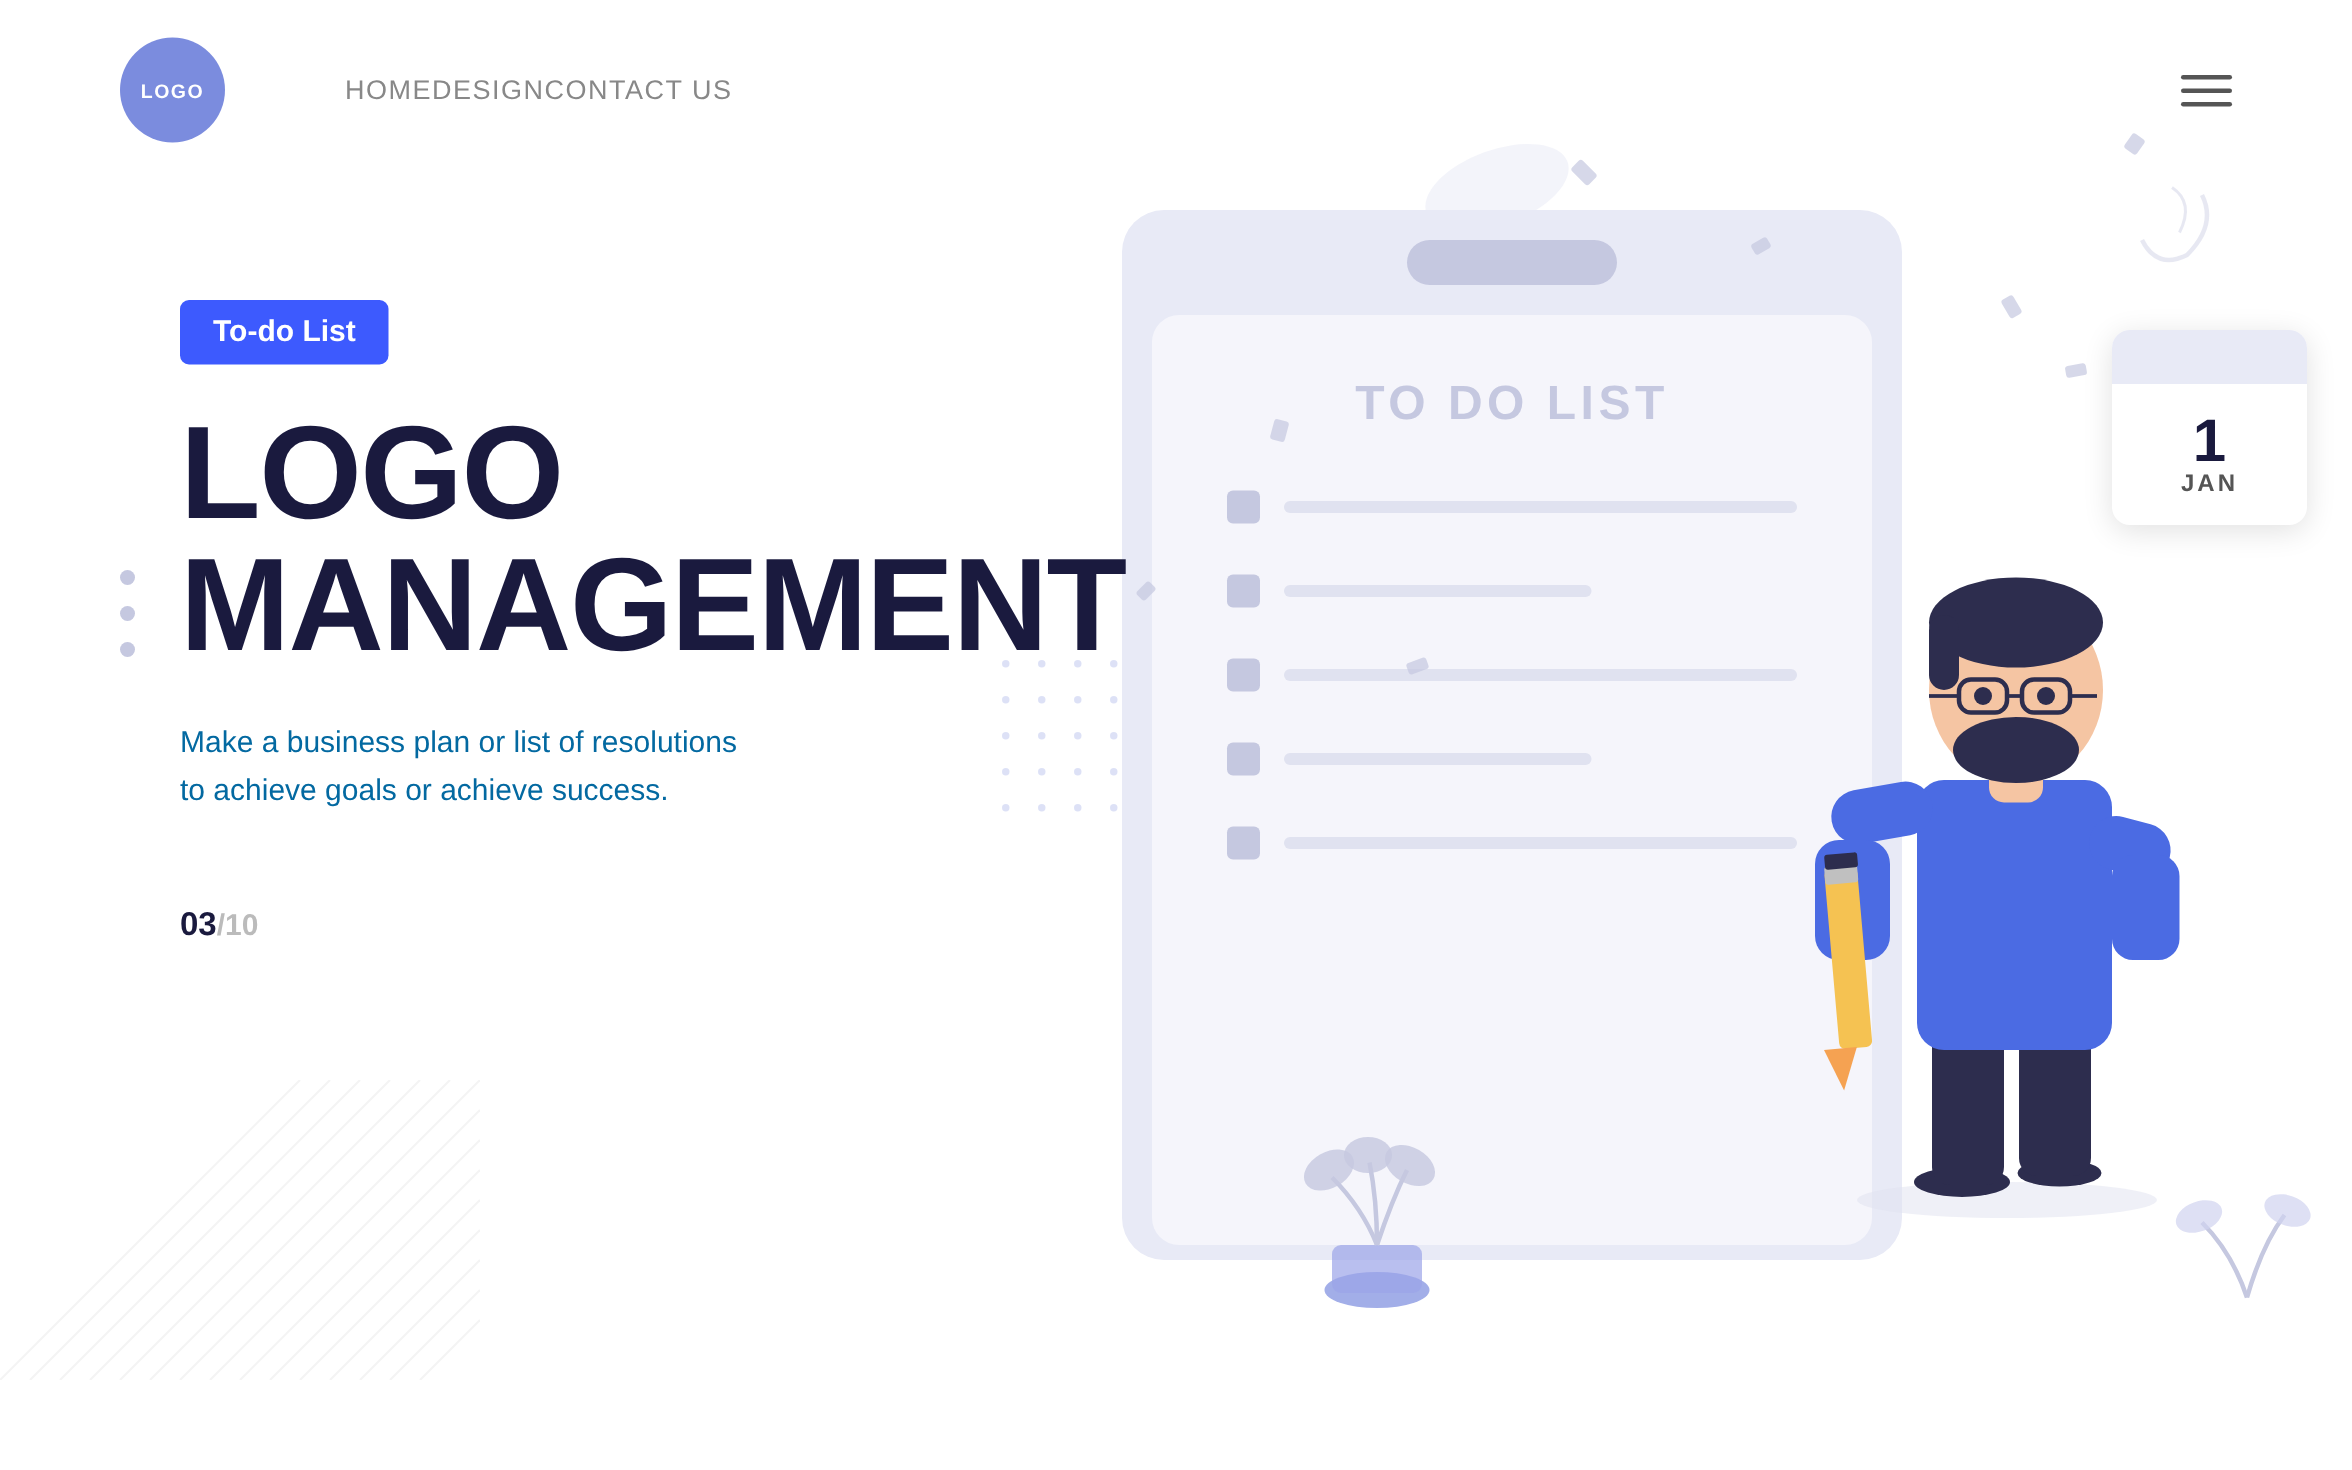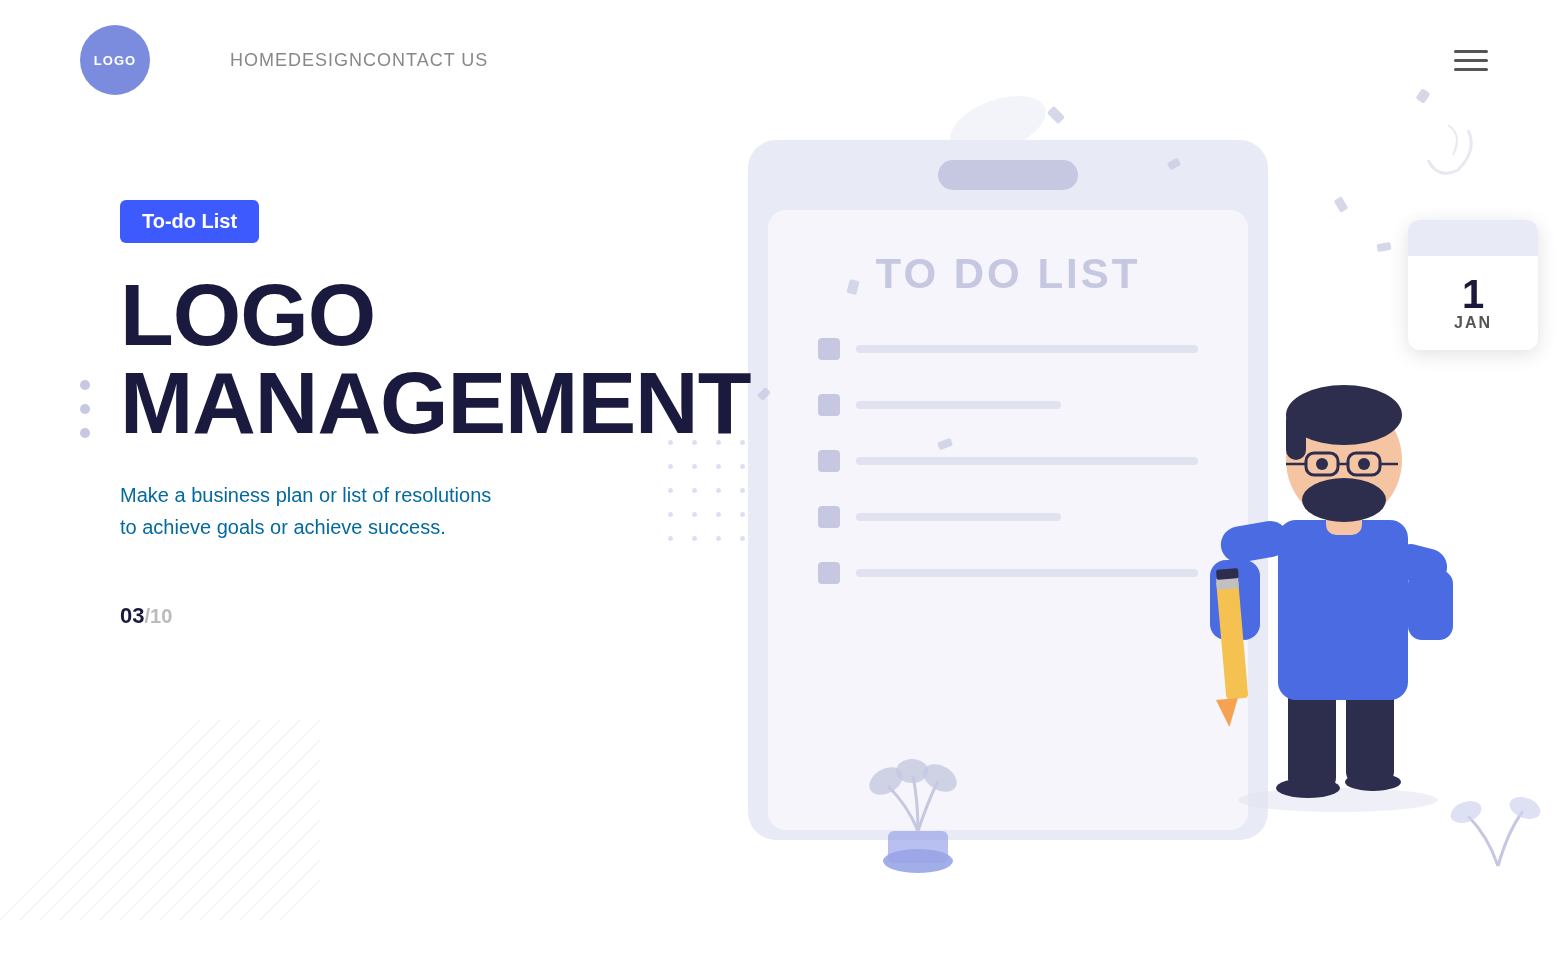--- a/index.html
+++ b/index.html
@@ -155,21 +155,21 @@
       margin: 0 auto 20px;
     }
     .clipboard-inner {
       background: #f5f5fb;
       border-radius: 18px;
       height: 620px;
       padding: 40px 50px;
       position: relative;
     }
     .clipboard-title {
-      font-size: 42px;
+      font-size: 32px;
       font-weight: 800;
       color: #c5c8e0;
       letter-spacing: 3px;
       margin-bottom: 40px;
       text-align: center;
     }
     .task-row {
       display: flex;
       align-items: center;
       margin-bottom: 34px;

